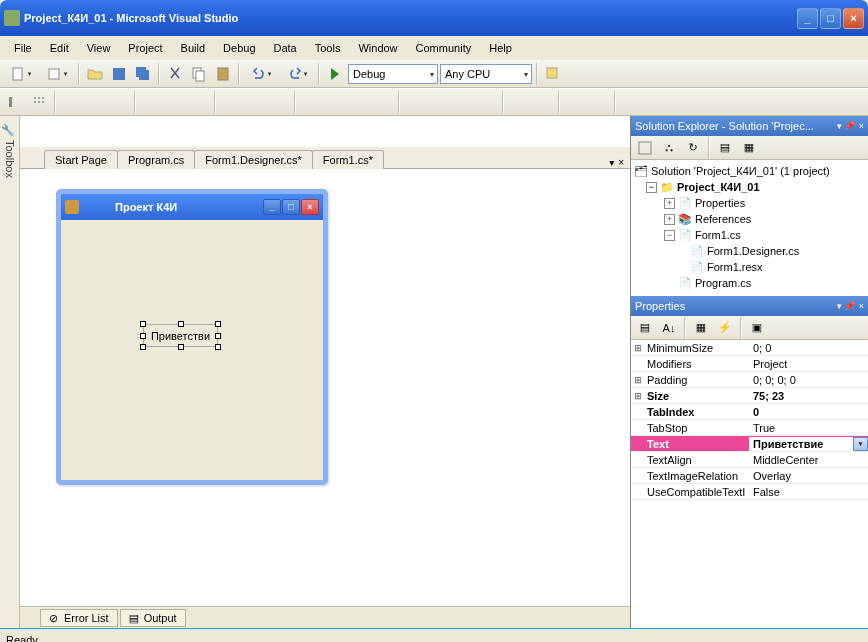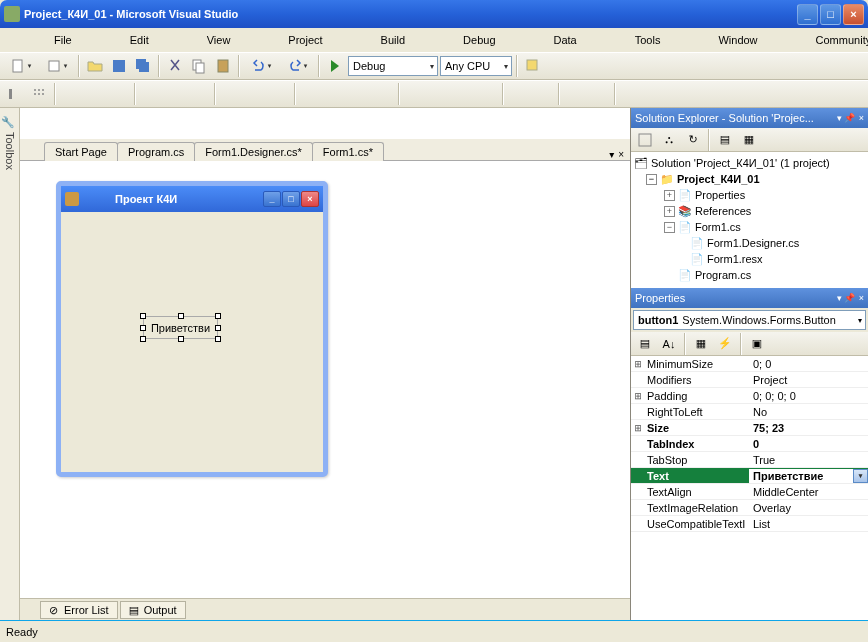--- a/index.html
+++ b/index.html
@@ -1,29 +1,29 @@
 <!DOCTYPE html>
 <html><head>
 <meta charset="utf-8">
 <style>
 * { margin: 0; padding: 0; box-sizing: border-box; font-family: Tahoma, sans-serif; font-size: 11px; }
 body { background: #ece9d8; width: 868px; height: 642px; overflow: hidden; position: relative; }
 
 
-.titlebar { height: 28px; background: linear-gradient(to bottom, #3676e8 0%, #2561d8 50%, #1e4fc4 100%); display: flex; align-items: center; padding: 0 4px; color: white; font-weight: bold; font-size: 12px; border-top-left-radius: 7px; border-top-right-radius: 7px; }
+.titlebar { height: 36px; background: linear-gradient(to bottom, #3676e8 0%, #2561d8 50%, #1e4fc4 100%); display: flex; align-items: center; padding: 0 4px; color: white; font-weight: bold; font-size: 12px; border-top-left-radius: 7px; border-top-right-radius: 7px; }
 .titlebar .icon { width: 16px; height: 16px; margin-right: 4px; background: #8a6; border-radius: 2px; }
 .titlebar .title { flex: 1; }
 .winbtns { display: flex; gap: 2px; }
 .winbtn { width: 21px; height: 21px; border-radius: 3px; display: flex; align-items: center; justify-content: center; color: white; font-weight: bold; font-size: 11px; border: 1px solid rgba(255,255,255,0.3); }
 .winbtn.min, .winbtn.max { background: linear-gradient(#5f98e4, #2f6fd0); }
 .winbtn.close { background: linear-gradient(#e88b67, #c8502f); }
 
 
 .menubar { height: 24px; background: #ece9d8; display: flex; align-items: center; padding: 0 6px; gap: 2px; }
-.menuitem { padding: 3px 8px; cursor: pointer; margin-left: 40px; }
+.menuitem { padding: 3px 8px; cursor: pointer; }
 
 
 .toolbar { height: 28px; background: linear-gradient(#f5f4ee, #e6e3d4); border-top: 1px solid #fff; border-bottom: 1px solid #c0bca8; display: flex; align-items: center; padding: 0 4px; gap: 2px; }
 .tbtn { width: 22px; height: 22px; display: flex; align-items: center; justify-content: center; border: 1px solid transparent; cursor: pointer; position: relative; }
 .tbtn.wide { width: 34px; }
 .tbtn svg { width: 16px; height: 16px; }
 .tsep { width: 2px; height: 22px; border-left: 1px solid #c0bca8; border-right: 1px solid #fff; margin: 0 2px; }
 .tcombo { height: 20px; border: 1px solid #7f9db9; background: white; padding: 0 16px 0 4px; display: flex; align-items: center; position: relative; }
 .tcombo::after { content: "▾"; position: absolute; right: 3px; font-size: 8px; color: #333; }
 .dropdown-arrow { font-size: 7px; color: #333; margin-left: 1px; }
@@ -83,21 +83,21 @@
 
 .prop-sel { height: 20px; border: 1px solid #7f9db9; margin: 2px; background: white; display: flex; align-items: center; padding: 0 4px; font-size: 11px; position: relative; }
 .prop-sel::after { content: "▾"; position: absolute; right: 3px; font-size: 8px; }
 .propgrid { font-size: 11px; }
 .proprow { display: flex; height: 16px; align-items: center; border-bottom: 1px solid #eee; }
 .proprow .pexp { width: 14px; text-align: center; font-size: 9px; color: #555; }
 .proprow .pname { width: 104px; padding-left: 2px; }
 .proprow .pval { flex: 1; padding-left: 4px; }
 .proprow.bold .pval { font-weight: bold; }
 .proprow.bold .pname { font-weight: bold; }
-.proprow.sel { background: #15803d; color: white; }
+.proprow.sel { background: #ec4899; color: white; }
 .proprow.sel .pval { background: white; color: black; display: flex; align-items: center; }
 .proprow.sel .pval .ddbtn { margin-left: auto; width: 15px; height: 14px; background: linear-gradient(#d8e6f8,#a8c4ea); border: 1px solid #5a8ac6; display: flex; align-items: center; justify-content: center; font-size: 7px; color: #333; }
 
 
 .statusbar { height: 22px; background: #ece9d8; border-top: 1px solid #0ea5e9; display: flex; align-items: center; padding: 0 6px; font-size: 11px; }
 
 
 .ic-new { fill: #fff; stroke: #888; }
 .ic-open { fill: #f3d86f; stroke: #aa8; }
 .ic-save { fill: #4a7cc8; }
@@ -193,21 +193,21 @@
     </div>
   <div class="tsep"></div>
   <div class="tbtn">
       <svg viewBox="0 0 16 16">
         <path d="M4 2l8 6-8 6z" fill="#2a8a2a"></path>
       </svg>
     </div>
   <div class="tcombo" style="width:90px">
       <span>Debug</span>
     </div>
-  <div class="tcombo" style="width:72px">
+  <div class="tcombo" style="width:92px">
       <span>Any CPU</span>
     </div>
   <div class="tsep"></div>
   <div class="tbtn">
       <svg viewBox="0 0 16 16">
         <rect x="2" y="2" width="10" height="10" fill="#f3d86f" stroke="#aa8"></rect>
       </svg>
     </div>
 </div>
 
@@ -382,23 +382,20 @@
 
     <div class="panel" style="flex:1">
       <div class="panelhdr">
         <span class="ptxt">Properties</span>
         <div class="pctrls">
           <span>▾</span>
           <span>📌</span>
           <span>×</span>
         </div>
       </div>
-      <div class="prop-sel">
-        <b style="margin-right:4px">button1</b> System.Windows.Forms.Button
-      </div>
       <div class="paneltoolbar">
         <div class="tbtn">▤</div>
         <div class="tbtn">A↓</div>
         <div class="tsep"></div>
         <div class="tbtn">▦</div>
         <div class="tbtn">⚡</div>
         <div class="tsep"></div>
         <div class="tbtn">▣</div>
       </div>
       <div class="panelbody">
@@ -411,25 +408,20 @@
             <div class="proprow">
               <div class="pexp"></div>
               <div class="pname">Modifiers</div>
               <div class="pval">Project</div>
             </div>
             <div class="proprow">
               <div class="pexp">⊞</div>
               <div class="pname">Padding</div>
               <div class="pval">0; 0; 0; 0</div>
             </div>
-            <div class="proprow">
-              <div class="pexp"></div>
-              <div class="pname">RightToLeft</div>
-              <div class="pval">No</div>
-            </div>
             <div class="proprow bold">
               <div class="pexp">⊞</div>
               <div class="pname">Size</div>
               <div class="pval">75; 23</div>
             </div>
             <div class="proprow bold">
               <div class="pexp"></div>
               <div class="pname">TabIndex</div>
               <div class="pval">0</div>
             </div>
@@ -452,21 +444,21 @@
               <div class="pval">MiddleCenter</div>
             </div>
             <div class="proprow">
               <div class="pexp"></div>
               <div class="pname">TextImageRelation</div>
               <div class="pval">Overlay</div>
             </div>
             <div class="proprow">
               <div class="pexp"></div>
               <div class="pname">UseCompatibleTextI</div>
-              <div class="pval">List</div>
+              <div class="pval">False</div>
             </div>
           </div>
       </div>
     </div>
   </div>
 </div>
 
 <div class="statusbar">
   <span>Ready</span>
 </div>

